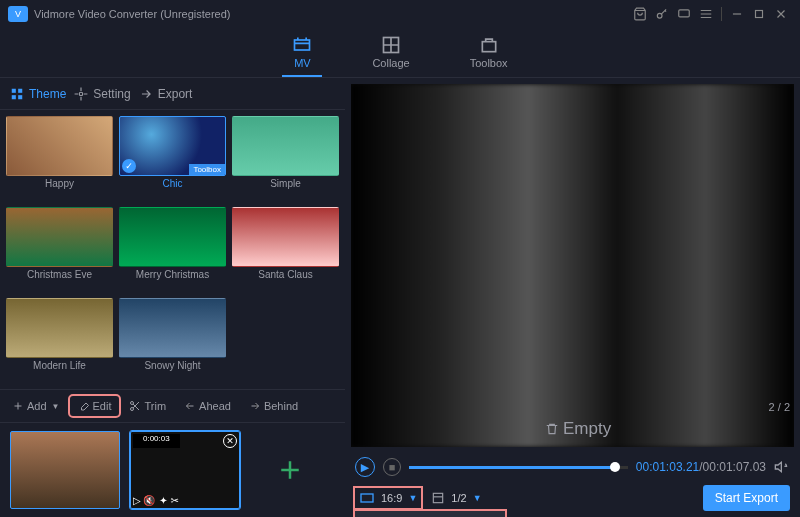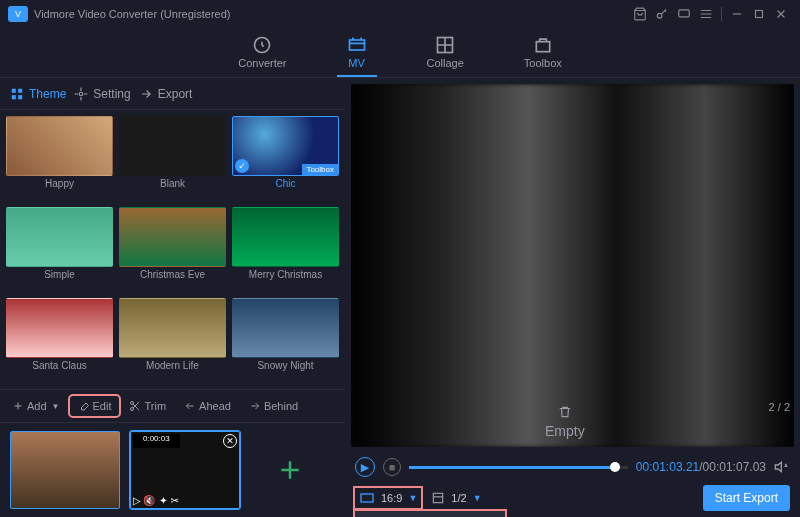--- a/index.html
+++ b/index.html
@@ -50,21 +50,21 @@
 .vol-icon { width: 16px; height: 16px; color: #9a9ca5; cursor: pointer; }
 .ratio-row { display: flex; align-items: center; gap: 10px; position: relative; }
 .ratio-group { display: flex; align-items: center; gap: 6px; padding: 2px 4px; outline: 2px solid #e88; }
 .ratio-icon { width: 16px; height: 16px; color: #3a9bff; }
 .ratio-val { color: #c8cad0; font-size: 11px; }
 .caret { color: #3a9bff; font-size: 9px; }
 .export-btn { margin-left: auto; background: #3a9bff; color: #fff; padding: 6px 12px; border-radius: 3px; cursor: pointer; font-size: 12px; }
 .ratio-dropdown { position: absolute; top: 26px; left: 0; background: #2a2d3a; outline: 2px solid #e88; z-index: 10; padding: 4px 0; width: 150px; }
 .ratio-dropdown div { padding: 6px 12px; cursor: pointer; font-size: 11px; color: #c8cad0; }
 .counter { position: absolute; right: 10px; bottom: 104px; font-size: 11px; color: #9a9ca5; }
-.empty-btn { display: flex; align-items: center; gap: 4px; cursor: pointer; color: #9a9ca5; font-size: 14px; flex-direction: column; }
+.empty-btn { display: flex; align-items: center; gap: 4px; cursor: pointer; color: #9a9ca5; font-size: 17px; }
 .bottom-row { position: absolute; bottom: 78px; left: 200px; display: flex; gap: 20px; }
 
 .t0 { background: linear-gradient(45deg,#8a5a3a,#d4a878); }
 .t1 { background: #1a1a1a; }
 .t2 { background: radial-gradient(circle at 30% 30%, #5ad, #126 60%), #126; }
 .t3 { background: linear-gradient(#4a8, #6ca); }
 .t4 { background: linear-gradient(#963,#174); }
 .t5 { background: linear-gradient(#063,#0a5); }
 .t6 { background: linear-gradient(#a33,#fcc); }
 .t7 { background: linear-gradient(#763,#ba7); }
@@ -119,27 +119,20 @@
       </svg>
     </div>
   <div class="win-icon">
       <svg viewBox="0 0 24 24" stroke="currentColor" stroke-width="2">
         <path d="M6 6l12 12M18 6L6 18"></path>
       </svg>
     </div>
 </div>
 
 <div class="main-nav">
-  <div class="nav-btn">
-    <svg viewBox="0 0 24 24" fill="none" stroke="currentColor" stroke-width="2">
-        <circle cx="12" cy="12" r="9"></circle>
-        <path d="M12 8v4l2 2"></path>
-      </svg>
-    <span>Converter</span>
-  </div>
   <div class="nav-btn active">
     <svg viewBox="0 0 24 24" fill="none" stroke="currentColor" stroke-width="2">
         <rect x="3" y="6" width="18" height="12"></rect>
         <path d="M7 3v3M17 3v3M3 10h18"></path>
       </svg>
     <span>MV</span>
   </div>
   <div class="nav-btn">
     <svg viewBox="0 0 24 24" fill="none" stroke="currentColor" stroke-width="2">
         <rect x="3" y="3" width="18" height="18"></rect>
@@ -180,24 +173,20 @@
             <path d="M5 12h14M13 6l6 6-6 6"></path>
           </svg>
         <span>Export</span>
       </div>
     </div>
     <div class="theme-grid" id="theme-grid">
         <div class="theme-item">
           <div class="theme-thumb t0"></div>
           <div class="theme-label">Happy</div>
         </div>
-        <div class="theme-item">
-          <div class="theme-thumb t1"></div>
-          <div class="theme-label">Blank</div>
-        </div>
         <div class="theme-item selected">
           <div class="theme-thumb t2">
             <div class="badge-check">✓</div>
             <div class="badge-current">Toolbox</div>
           </div>
           <div class="theme-label">Chic</div>
         </div>
         <div class="theme-item">
           <div class="theme-thumb t3"></div>
           <div class="theme-label">Simple</div>

